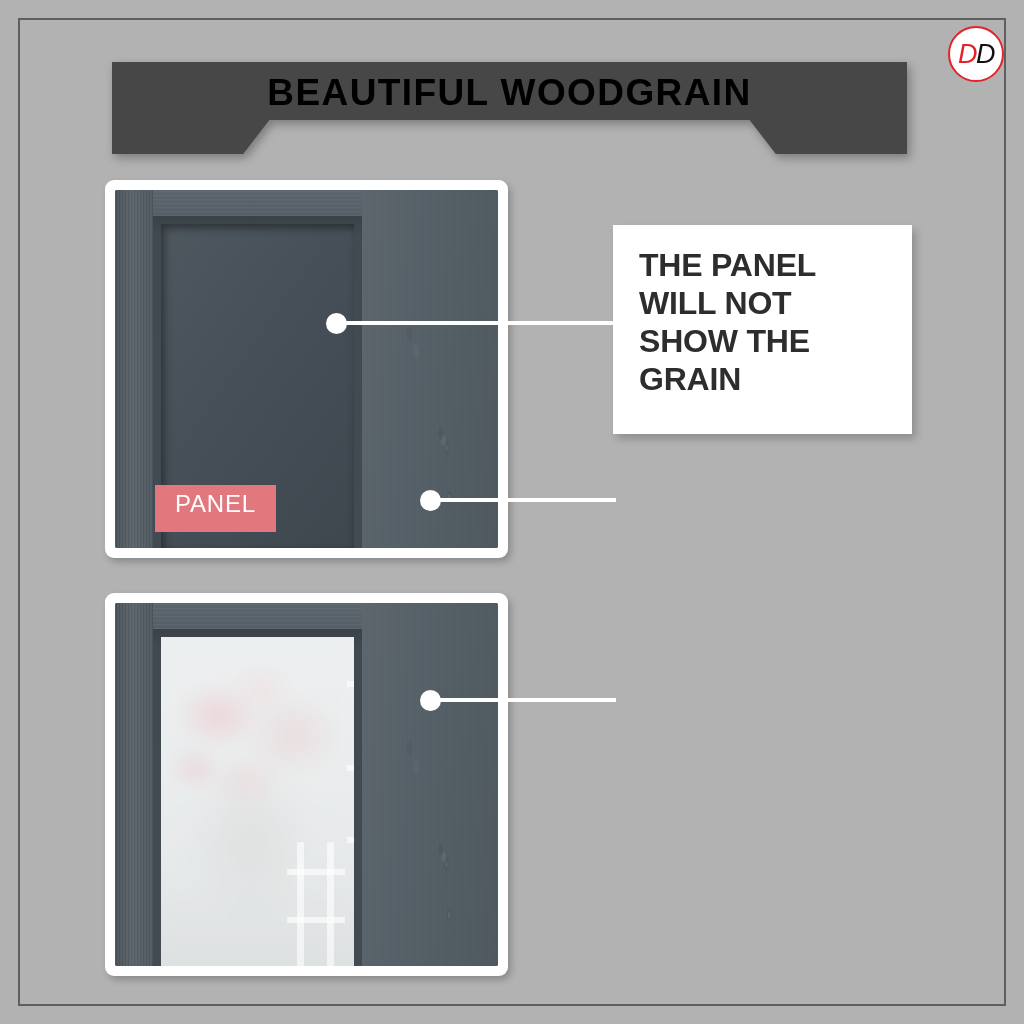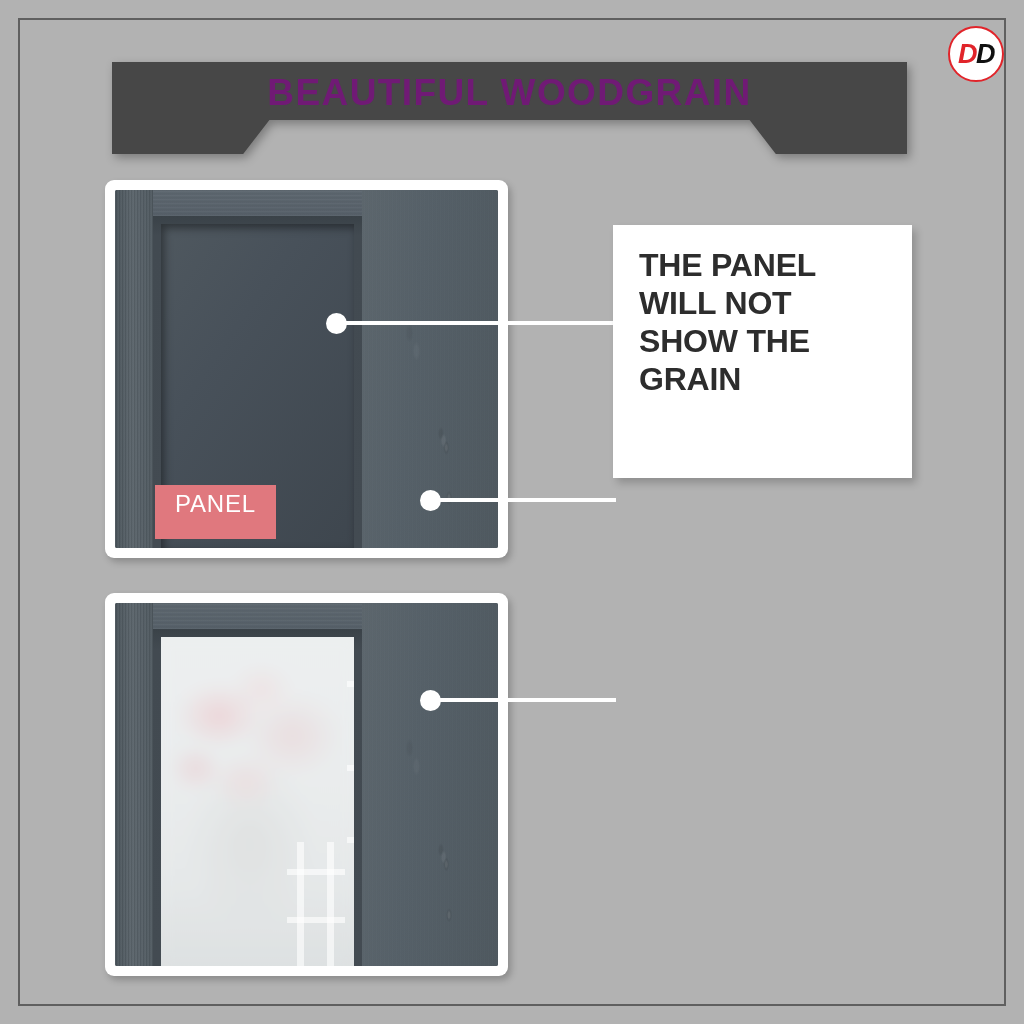--- a/index.html
+++ b/index.html
@@ -36,21 +36,21 @@
     background: #ffffff;
     border: 2.5px solid #e1242a;
     display: flex;
     align-items: center;
     justify-content: center;
     z-index: 40;
     box-sizing: border-box;
   }
   #brand-logo .lg {
     font-size: 27px;
-    font-weight: bold;
+    font-weight: normal;
     font-style: italic;
     letter-spacing: -1.5px;
     line-height: 1;
   }
   #brand-logo .d1 { color: #e1242a; }
   #brand-logo .d2 { color: #111111; }
 
   
   #title-ribbon {
     position: absolute;
@@ -66,21 +66,21 @@
     clip-path: polygon(
       0% 0%, 100% 0%,
       100% 100%, 83.5% 100%, 80.2% 63%,
       19.8% 63%, 16.5% 100%, 0% 100%
     );
   }
   #ribbon-title {
     position: absolute;
     left: 0; right: 0; top: 10px;
     text-align: center;
-    color: #701a75;
+    color: #000000;
     font-size: 37px;
     font-weight: bold;
     letter-spacing: 1.4px;
     white-space: nowrap;
   }
 
   
   .photo-card {
     position: absolute;
     background: #ffffff;
@@ -183,37 +183,37 @@
   .mullion-h { height: 6px; }
 
   
   .tag-label {
     position: absolute;
     background: #e0787e;
     color: #ffffff;
     font-size: 24px;
     font-weight: normal;
     letter-spacing: 0.8px;
-    padding: 5px 20px 21px 20px;
+    padding: 5px 20px 14px 20px;
     z-index: 15;
     white-space: nowrap;
   }
   #tag-panel { left: 155px; top: 485px; }
   #tag-glass { left: 155px; top: 905px; }
 
   
   .callout-box {
     position: absolute;
     background: #ffffff;
     box-shadow: 4px 5px 8px rgba(0,0,0,0.20);
     z-index: 18;
     box-sizing: border-box;
     padding: 22px 26px;
   }
-  #callout-box-1 { left: 613px; top: 225px; width: 299px; height: 253px; }
+  #callout-box-1 { left: 613px; top: 225px; width: 299px; height: 209px; }
   #callout-box-2 { left: 613px; top: 469px; width: 299px; height: 274px; }
   .callout-text {
     color: #2d2d2d;
     font-size: 32px;
     font-weight: bold;
     line-height: 1.185;
     letter-spacing: -0.2px;
   }
 
   

